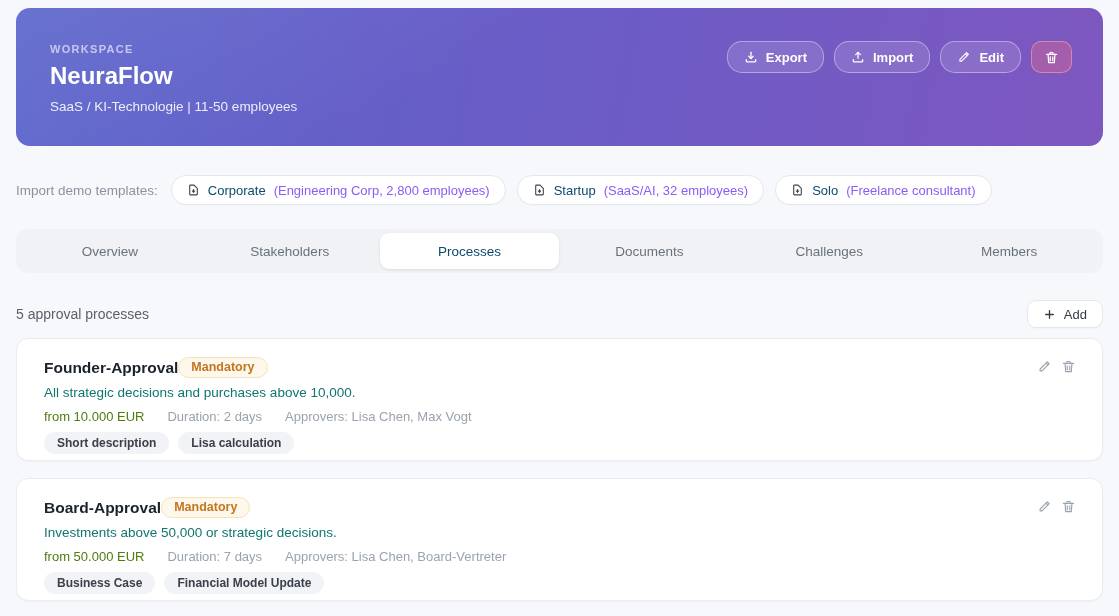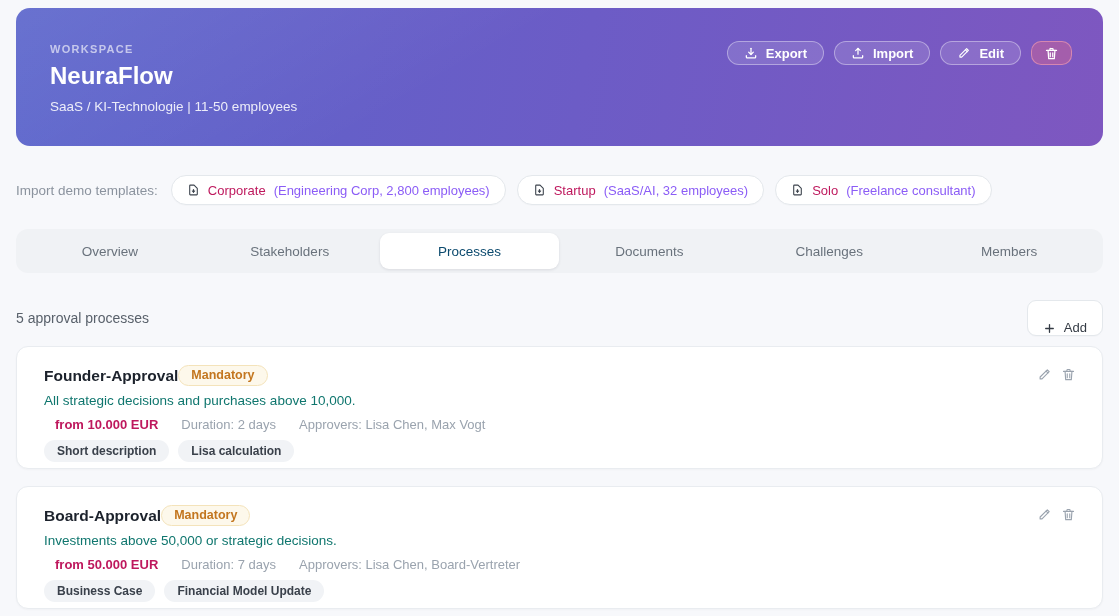--- a/index.html
+++ b/index.html
@@ -31,21 +31,21 @@
   .hero-left { padding-top: 35px; position: relative; z-index: 1; }
   .hero-eyebrow {
     font-size: 11px; font-weight: bold; letter-spacing: 1.3px;
     color: rgba(255,255,255,0.62);
   }
   .hero-title { font-size: 24px; font-weight: bold; color: #ffffff; margin-top: 7px; }
   .hero-subtitle { font-size: 13.5px; color: rgba(255,255,255,0.88); margin-top: 9px; }
   .hero-actions { padding-top: 33px; display: flex; gap: 10px; align-items: flex-start; position: relative; z-index: 1; }
   .hbtn {
     display: inline-flex; align-items: center; gap: 8px;
-    height: 24px; padding: 0 16px; border-radius: 15px;
+    height: 32px; padding: 0 16px; border-radius: 15px;
     background: rgba(255,255,255,0.13);
     border: 1px solid rgba(255,255,255,0.38);
     color: #ffffff; font-size: 13px; font-weight: bold;
     font-family: inherit; cursor: pointer;
   }
   .hbtn svg { width: 14px; height: 14px; display: block; }
   .hbtn-danger {
     width: 41px; padding: 0; justify-content: center;
     border-radius: 10px;
     background: rgba(250,108,128,0.32);
@@ -57,21 +57,21 @@
   .templates-row { margin-top: 29px; display: flex; align-items: center; gap: 11px; }
   .tpl-label { font-size: 13.5px; color: #8b939e; margin-right: 2px; }
   .tpl-btn {
     display: inline-flex; align-items: center; gap: 8px;
     height: 30px; padding: 0 15px;
     background: #ffffff; border: 1px solid #e4e8ec; border-radius: 15px;
     font-size: 13px; font-family: inherit; cursor: pointer;
     box-shadow: 0 1px 1px rgba(16,24,40,0.02);
   }
   .tpl-btn svg { width: 13px; height: 14px; color: #3c434d; display: block; }
-  .tpl-name { color: #be185d; }
+  .tpl-name { color: #0c4a6e; }
   .tpl-detail { color: #8b5cf6; }
 
   
   .tabbar {
     margin-top: 24px; height: 44px;
     background: #f0f2f5; border-radius: 12px; padding: 4px;
     display: flex;
   }
   .tab {
     flex: 1; display: flex; align-items: center; justify-content: center;
@@ -82,22 +82,22 @@
     background: #ffffff; color: #0c4a6e;
     box-shadow: 0 1px 3px rgba(16,24,40,0.10);
   }
 
   
   .section-row {
     margin-top: 27px; display: flex; align-items: center; justify-content: space-between;
   }
   .section-count { font-size: 14px; color: #59616b; }
   .add-btn {
-    display: inline-flex; align-items: flex-end; gap: 8px;
-    height: 36px; padding: 0 15px;
+    display: inline-flex; align-items: center; gap: 8px;
+    height: 28px; padding: 0 15px;
     background: #ffffff; border: 1px solid #e4e8ec; border-radius: 9px;
     font-size: 13px; color: #343b44; font-family: inherit; cursor: pointer;
     box-shadow: 0 1px 1px rgba(16,24,40,0.02);
   }
   .add-btn svg { width: 13px; height: 13px; display: block; }
 
   
   .cards { margin-top: 10px; }
   .card {
     position: relative;
@@ -111,21 +111,21 @@
   }
   .card-title-row { display: flex; align-items: center; }
   .card-title { font-size: 15.5px; font-weight: bold; color: #1c222c; }
   .badge {
     font-size: 12.5px; font-weight: bold; color: #c3761f;
     background: #fdf8eb; border: 1px solid #f4e3ba;
     padding: 2px 12px 3px; border-radius: 999px;
   }
   .card-desc { margin-top: 7px; font-size: 13.5px; color: #0f766e; }
   .card-meta { margin-top: 9px; display: flex; align-items: center; gap: 23px; font-size: 13px; }
-  .amount { color: #be185d; font-weight: bold; margin-left: 11px; }
+  .amount { color: #4d7c0f; font-weight: normal; }
   .meta-gray { color: #9aa3ae; }
   .card-tags { margin-top: 8px; display: flex; gap: 9px; }
   .tag {
     background: #f1f3f6; border-radius: 999px;
     padding: 4px 13px; font-size: 12px; font-weight: bold; color: #3a414b;
   }
   .card-actions {
     position: absolute; top: 20px; right: 26px;
     display: flex; gap: 9px; color: #9aa3ae;
   }

